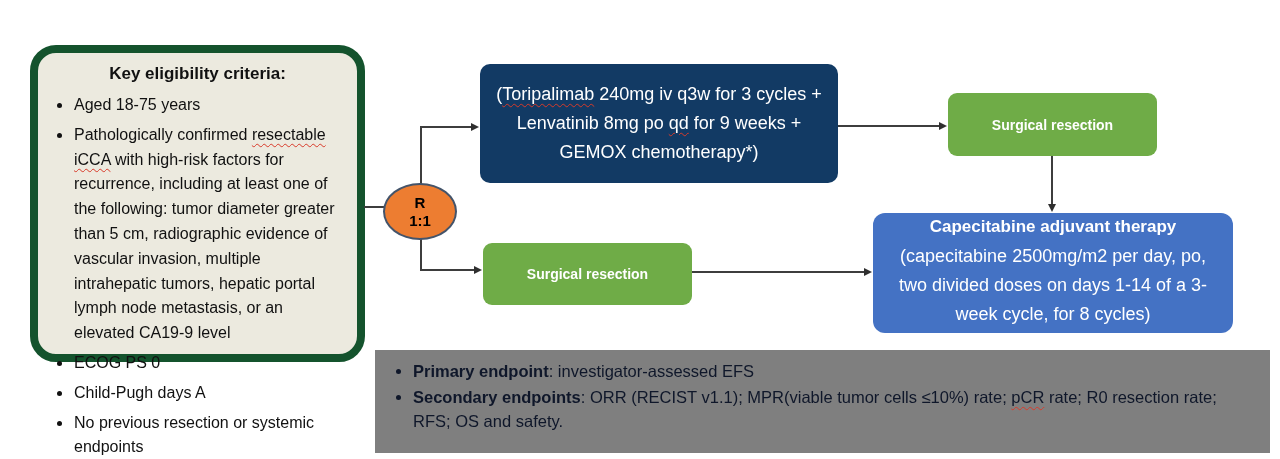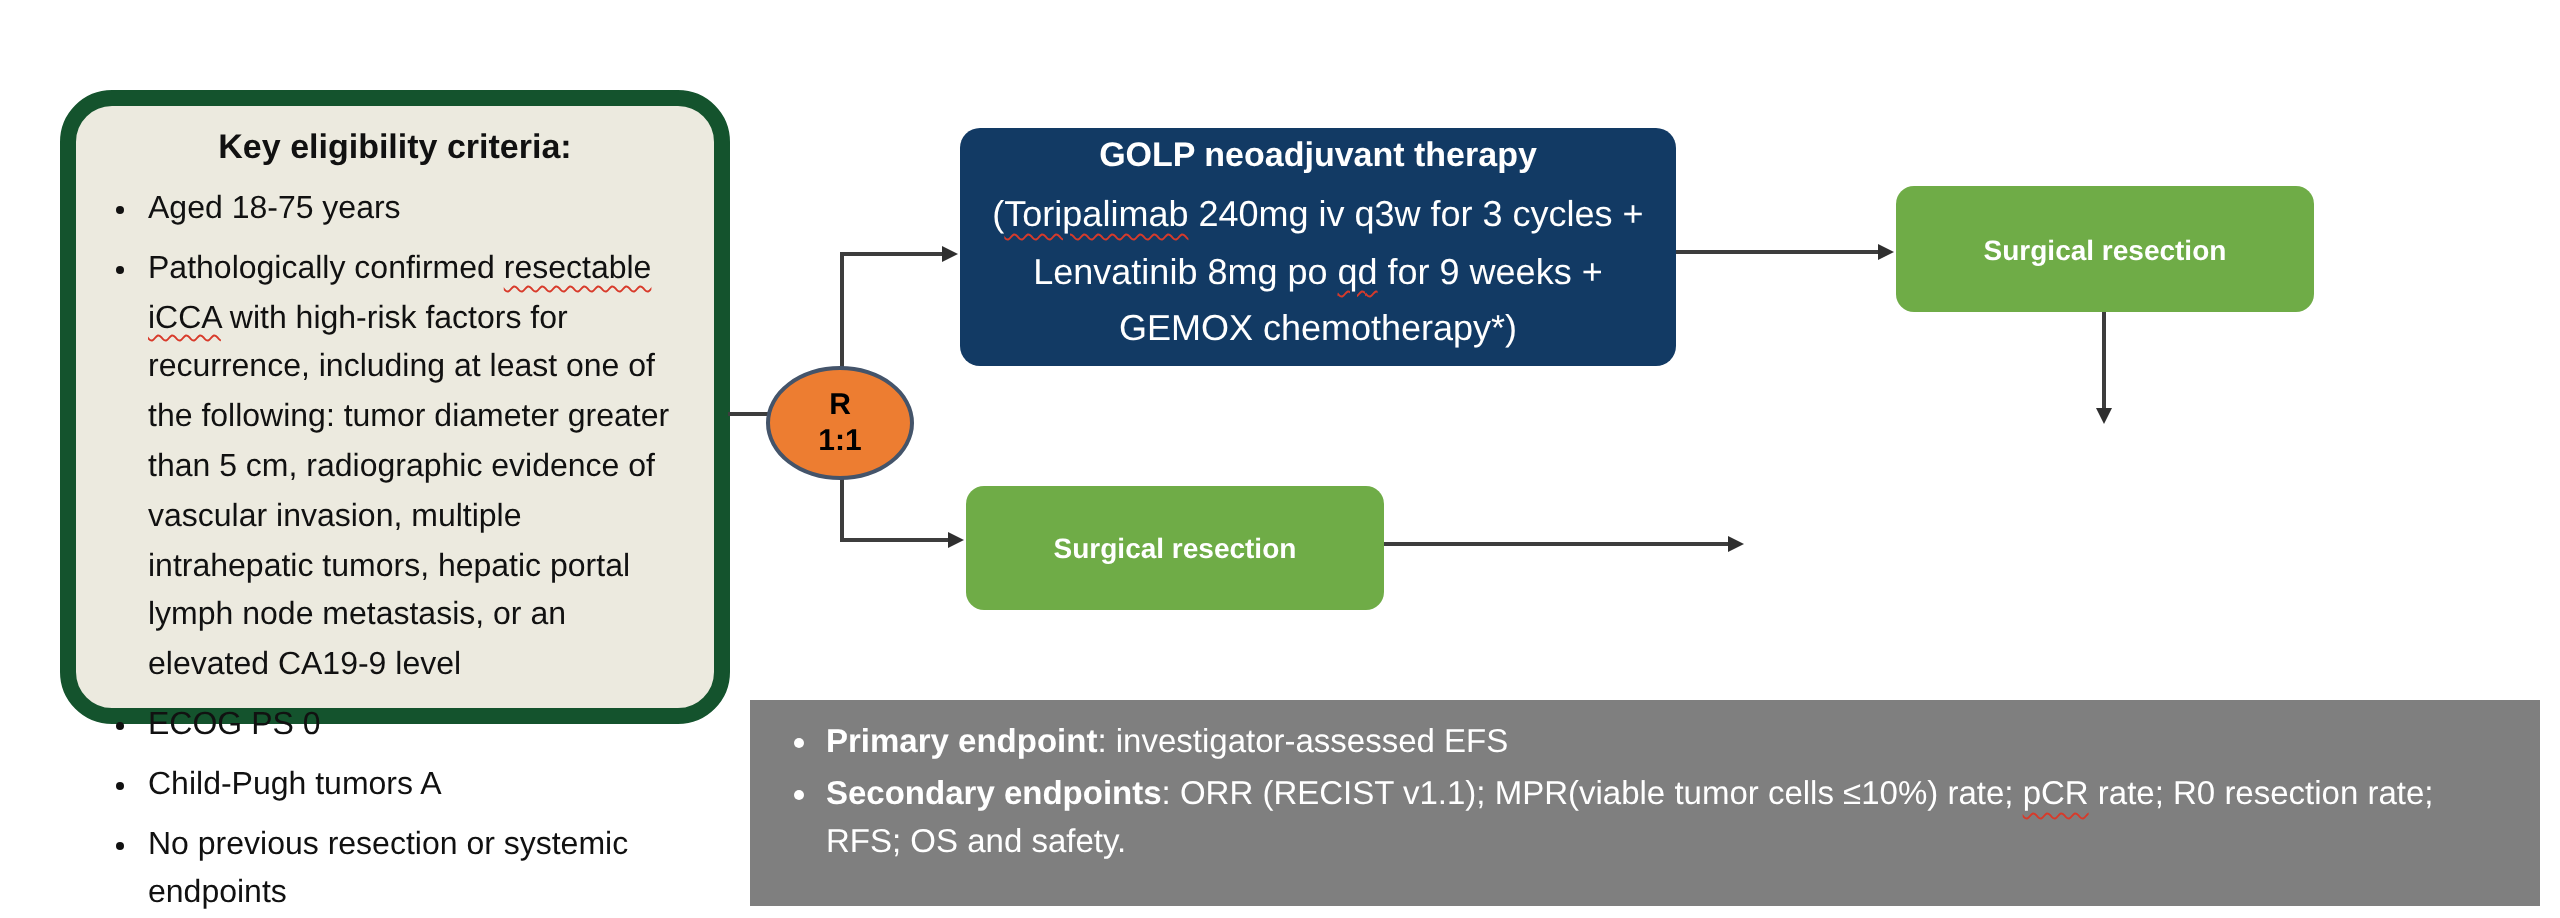--- a/index.html
+++ b/index.html
@@ -42,21 +42,21 @@
 
   .rand {
     left:383px; top:183px; width:74px; height:57px; background:#ED7D31;
     border:2px solid #44546A; border-radius:50%; color:#000000;
     font-weight:bold; font-size:15px; line-height:1.2;
   }
 
   
   .endp {
     position:absolute; left:375px; top:350px; width:895px; height:103px;
-    background:#7f7f7f; color:#ffffff; box-sizing:border-box; padding:10px 14px 8px 14px;
+    background:#7f7f7f; color:#0f172a; box-sizing:border-box; padding:10px 14px 8px 14px;
   }
   .endp ul { margin:0; padding:0 0 0 24px; list-style:disc; }
   .endp li { font-size:16.5px; line-height:1.42; margin-bottom:3px; max-width:845px; }
 
   
   .line { position:absolute; background:#3d3d3d; }
   .ar   { position:absolute; width:0; height:0; }
   .ar-right { border-top:4px solid transparent; border-bottom:4px solid transparent; border-left:8px solid #2f2f2f; }
   .ar-down  { border-left:4px solid transparent; border-right:4px solid transparent; border-top:8px solid #2f2f2f; }
 </style>
@@ -64,21 +64,21 @@
 <body>
 
 <div class="canvas">
 
   <div class="elig">
     <div class="elig-title">Key eligibility criteria:</div>
     <ul>
       <li><span>Aged 18-75 years</span></li>
       <li><span>Pathologically confirmed </span><span class="sq">resectable iCCA</span><span> with high-risk factors for recurrence, including at least one of the following: tumor diameter greater than 5 cm, radiographic evidence of vascular invasion, multiple intrahepatic tumors, hepatic portal lymph node metastasis, or an elevated CA19-9 level</span></li>
       <li><span>ECOG PS 0</span></li>
-      <li><span>Child-Pugh tumors A</span></li>
+      <li><span>Child-Pugh days A</span></li>
       <li><span>No previous resection or systemic endpoints</span></li>
     </ul>
   </div>
 
   <div class="line" style="left:364px; top:206px; width:20px; height:2px;"></div>
   <div class="line" style="left:420px; top:127px; width:2px; height:57px;"></div>
   <div class="line" style="left:420px; top:126px; width:52px; height:2px;"></div>
   <div class="ar ar-right" style="left:471px; top:123px;"></div>
   <div class="line" style="left:420px; top:238px; width:2px; height:32px;"></div>
   <div class="line" style="left:420px; top:269px; width:55px; height:2px;"></div>
@@ -89,32 +89,35 @@
   <div class="ar ar-down" style="left:1048px; top:204px;"></div>
   <div class="line" style="left:692px; top:271px; width:173px; height:2px;"></div>
   <div class="ar ar-right" style="left:864px; top:268px;"></div>
 
   <div class="node rand">
     <div>R</div>
     <div>1:1</div>
   </div>
 
   <div class="node golp">
-    <div class="node-title">GOLP neoadjuvant therapy</div>
     <div class="node-sub"><span>(</span><span class="sq">Toripalimab</span><span> 240mg iv q3w for 3 cycles + Lenvatinib 8mg po </span><span class="sq">qd</span><span> for 9 weeks + GEMOX chemotherapy*)</span></div>
   </div>
 
   <div class="node surg surg-top">
     <span>Surgical resection</span>
   </div>
 
   <div class="node surg surg-bottom">
     <span>Surgical resection</span>
   </div>
 
+  <div class="node cape">
+    <div class="node-title">Capecitabine adjuvant therapy</div>
+    <div class="node-sub">(capecitabine 2500mg/m2 per day, po, two divided doses on days 1-14 of a 3-week cycle, for 8 cycles)</div>
+  </div>
 
   <div class="endp">
     <ul>
       <li><span class="b">Primary endpoint</span><span>: investigator-assessed EFS</span></li>
       <li><span class="b">Secondary endpoints</span><span>: ORR (RECIST v1.1); MPR(viable tumor cells ≤10%) rate; </span><span class="sq">pCR</span><span> rate; R0 resection rate; RFS; OS and safety.</span></li>
     </ul>
   </div>
 
 </div>
 

